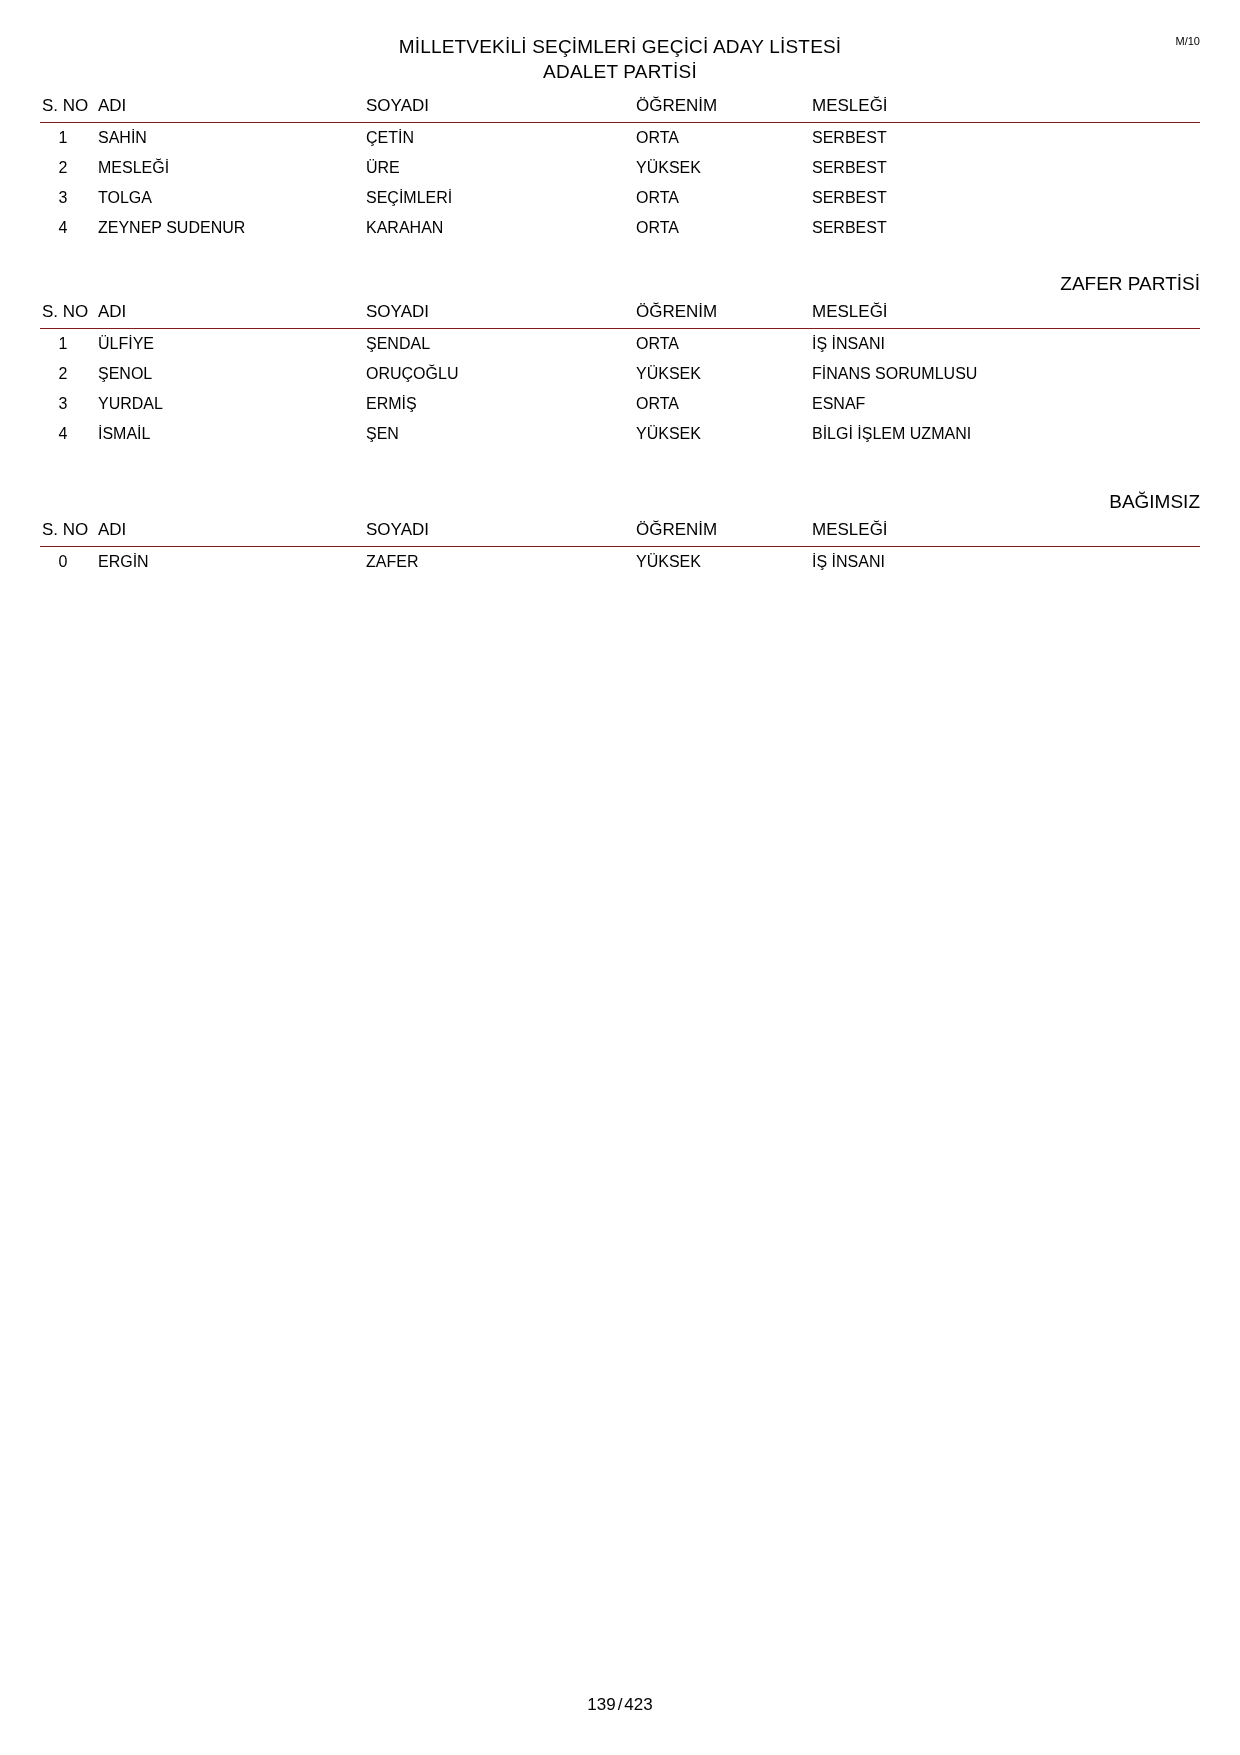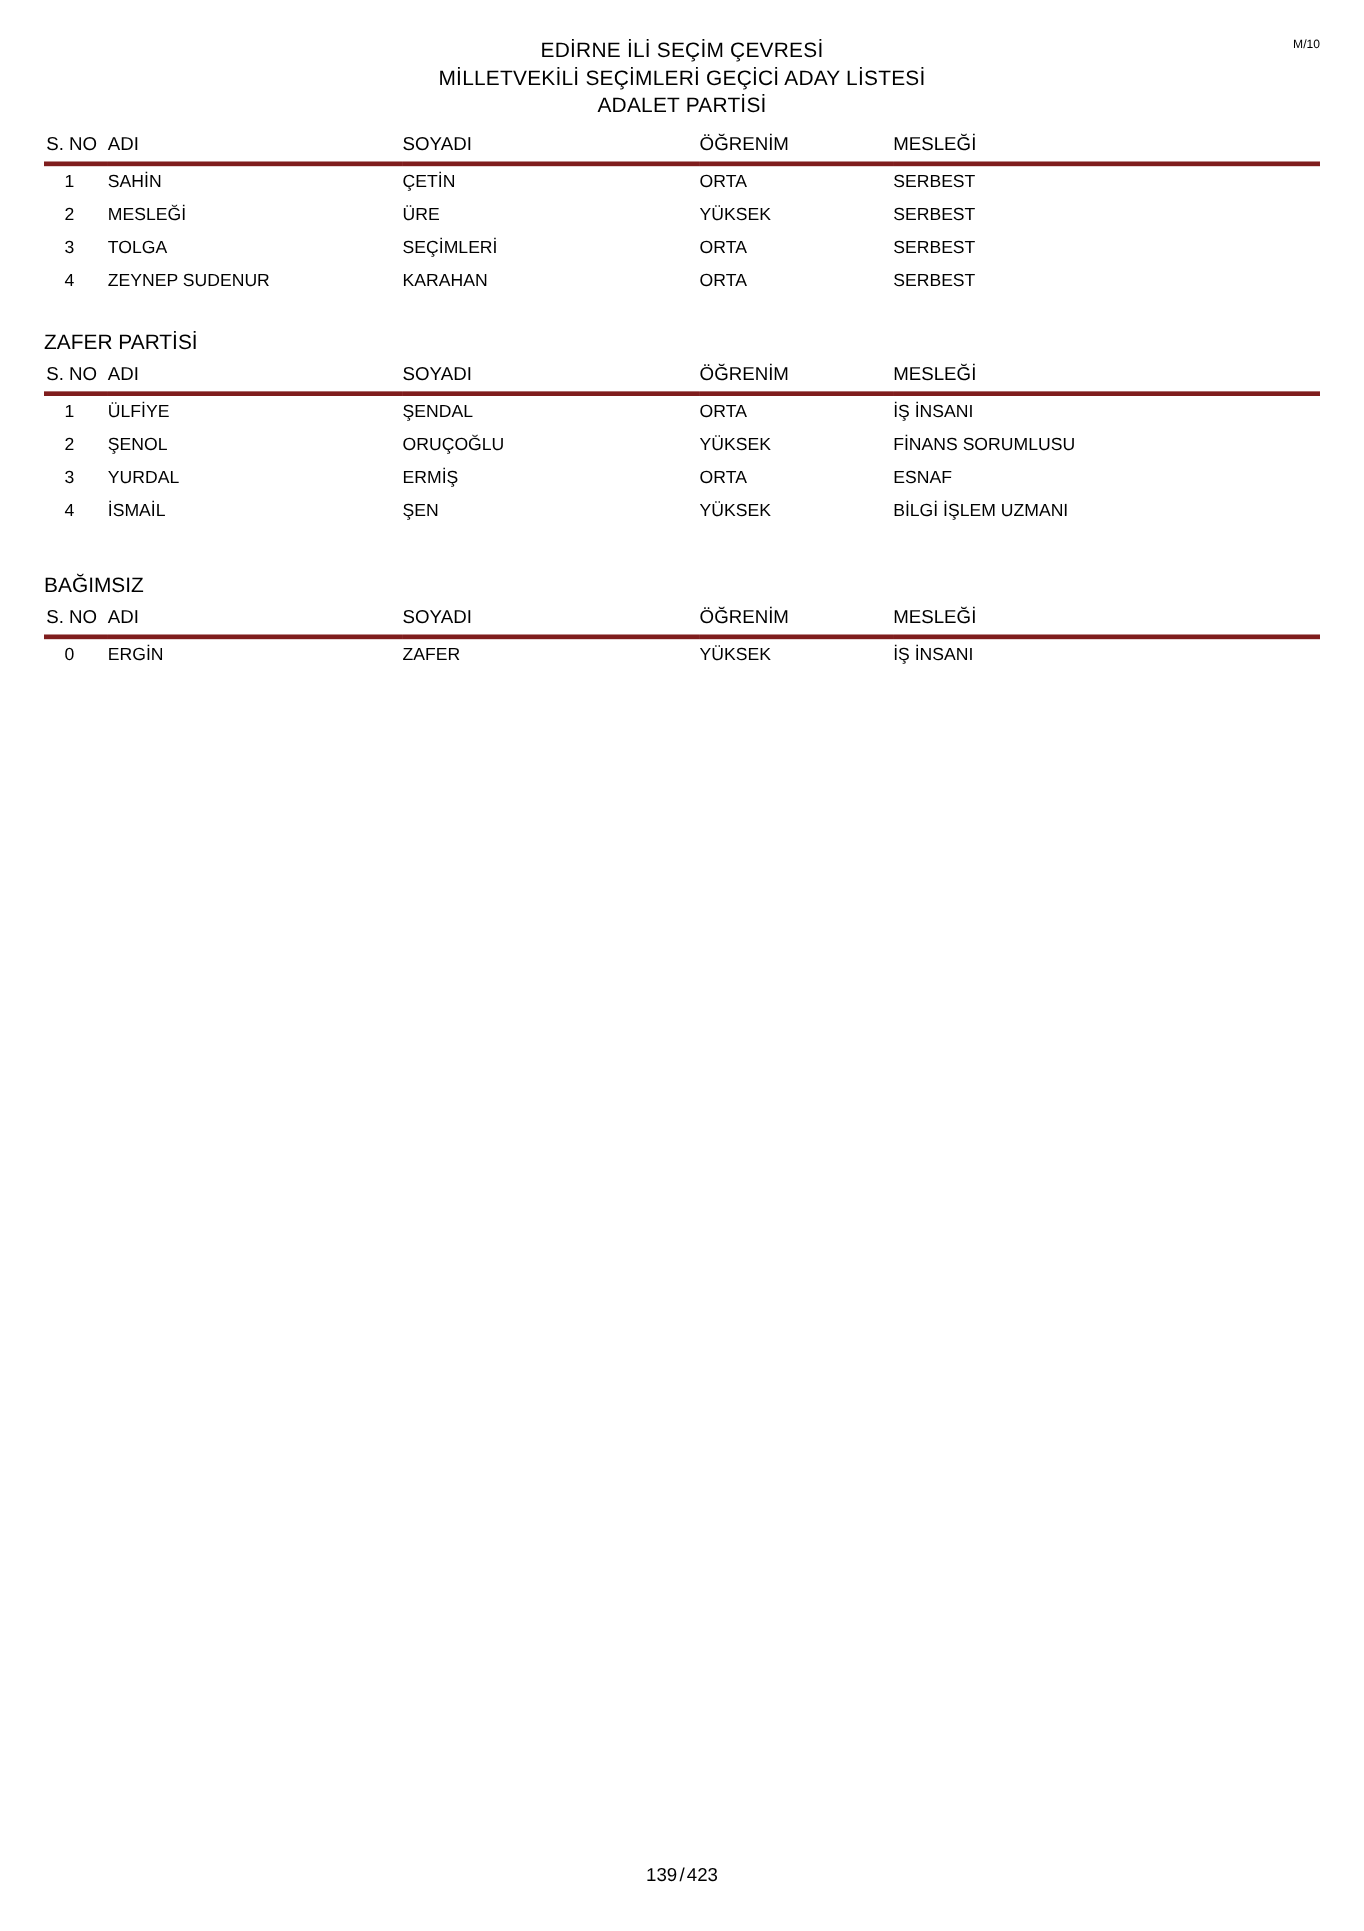--- a/index.html
+++ b/index.html
@@ -33,42 +33,42 @@
   .page-code {
     position: absolute;
     top: 0px;
     right: 0px;
     font-size: 11px;
   }
   .section {
     margin-top: 10px;
   }
   .section-title {
-    text-align: left;
+    text-align: right;
     font-size: 19px;
     padding: 2px 0 5px 0;
   }
   table.list {
     width: 100%;
     border-collapse: collapse;
     table-layout: fixed;
     font-size: 16px;
   }
   table.list col.c-no    { width: 58px; }
   table.list col.c-ad    { width: 268px; }
   table.list col.c-soyad { width: 270px; }
   table.list col.c-ogr   { width: 176px; }
   table.list col.c-mes   { width: auto; }
 
   table.list thead th {
     font-weight: normal;
     font-size: 17px;
     text-align: left;
     padding: 2px 0 6px 0;
-    border-bottom: 4px solid #7f1d1d;
+    border-bottom: 1px solid #7f1d1d;
     vertical-align: bottom;
   }
   table.list thead th.no-col {
     text-align: left;
     padding-left: 2px;
   }
   table.list tbody td {
     padding: 6px 0 6px 0;
     vertical-align: top;
     font-size: 16px;
@@ -88,21 +88,20 @@
   }
   .footer .sep { margin: 0 2px; }
 </style>
 </head>
 <body>
 
 <div class="page">
 
   <div class="header">
     <div class="page-code">M/10</div>
-    <div class="line">EDİRNE İLİ SEÇİM ÇEVRESİ</div>
     <div class="line">MİLLETVEKİLİ SEÇİMLERİ GEÇİCİ ADAY LİSTESİ</div>
     <div class="line">ADALET PARTİSİ</div>
   </div>
 
   <div class="section">
     <table class="list">
       <colgroup>
         <col class="c-no">
           <col class="c-ad">
           <col class="c-soyad">

